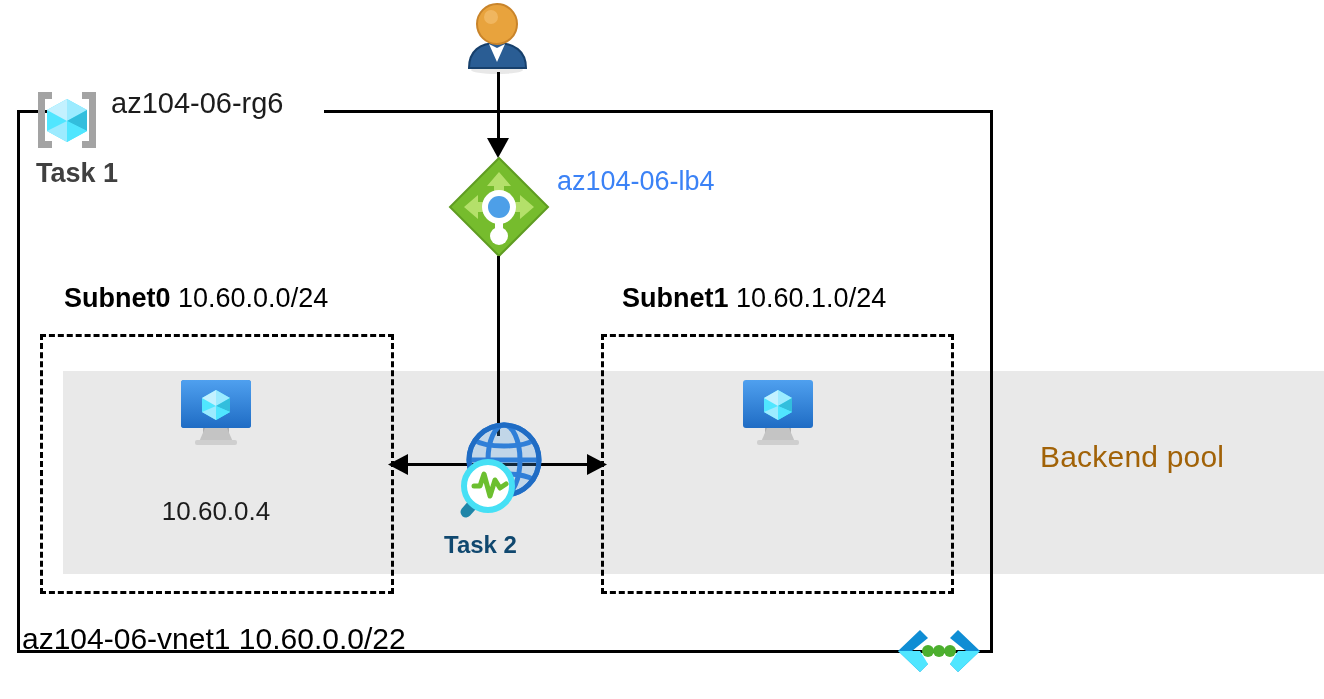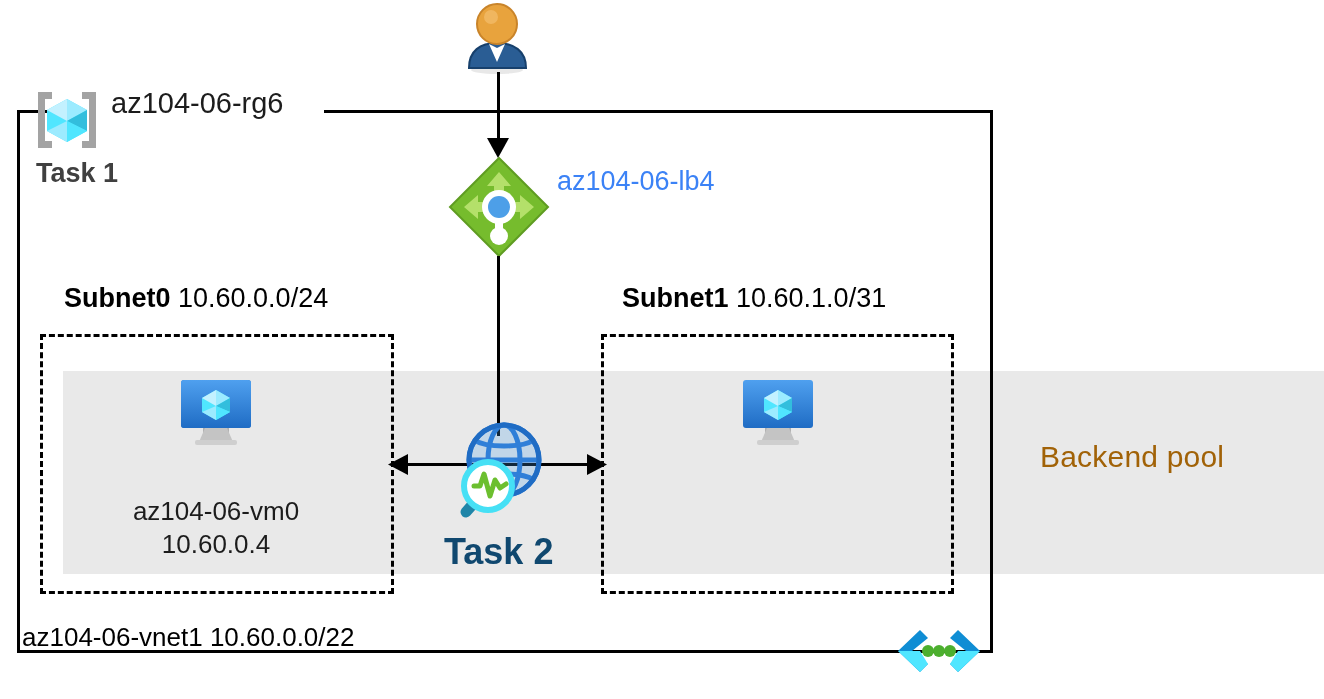--- a/index.html
+++ b/index.html
@@ -65,21 +65,21 @@
   }
   .task1 {
     left: 36px; top: 158px;
     font-size: 27px;
     font-weight: bold;
     color: #404040;
     white-space: nowrap;
   }
   .task2 {
     left: 444px; top: 531px;
-    font-size: 36px;
+    font-size: 24px;
     font-weight: bold;
     color: #10486f;
     white-space: nowrap;
   }
 
   
   .subnet-box {
     border: 3px dashed #000000;
     box-sizing: border-box;
   }
@@ -121,21 +121,21 @@
   }
 
   
   .nw-icon { left: 452px; top: 416px; width: 96px; height: 102px; }
 
   
   .vnet-icon { left: 898px; top: 628px; width: 82px; height: 46px; }
 
   .vnet-label {
     left: 22px; top: 622px;
-    font-size: 26px;
+    font-size: 30px;
     color: #000;
     white-space: nowrap;
   }
 
   
   .line-v { background: #000; width: 3px; }
   .line-h { background: #000; height: 3px; }
 
   .user-icon { left: 461px; top: 2px; width: 73px; height: 73px; }
 
@@ -234,28 +234,27 @@
       </defs>
       <polygon points="39,12 53,20 53,34 39,42 25,34 25,20" fill="#50e6ff"></polygon>
       <polygon points="39,12 53,20 39,28" fill="#9cebff"></polygon>
       <polygon points="39,28 53,20 53,34" fill="#32bedd"></polygon>
       <polygon points="39,28 53,34 39,42" fill="#50e6ff"></polygon>
       <polygon points="39,28 39,42 25,34" fill="#9cebff"></polygon>
       <polygon points="39,12 39,28 25,20" fill="#c3f1ff"></polygon>
     </svg>
   </div>
   <div class="abs vm-text vm0-text">
-    <div>az104-06-vm0</div>
     <div>10.60.0.4</div>
   </div>
 
   <div class="abs subnet-box subnet1-box"></div>
   <div class="abs subnet-label subnet1-label">
     <b>Subnet1</b>
-    <span>10.60.1.0/31</span>
+    <span>10.60.1.0/24</span>
   </div>
 
   <div class="abs vm-icon vm1-icon">
     <svg width="78" height="70" viewBox="0 0 78 70">
       <rect x="26" y="50" width="26" height="10" fill="#b0b0b0"></rect>
       <path d="M28 50 H50 L56 64 H22 Z" fill="#c4c4c4"></path>
       <rect x="18" y="62" width="42" height="5" rx="2" fill="#cfcfcf"></rect>
       <rect x="4" y="2" width="70" height="48" rx="3" fill="url(#vgrad1)"></rect>
       <defs>
         <linearGradient id="vgrad1" x1="0" y1="0" x2="0" y2="1">

